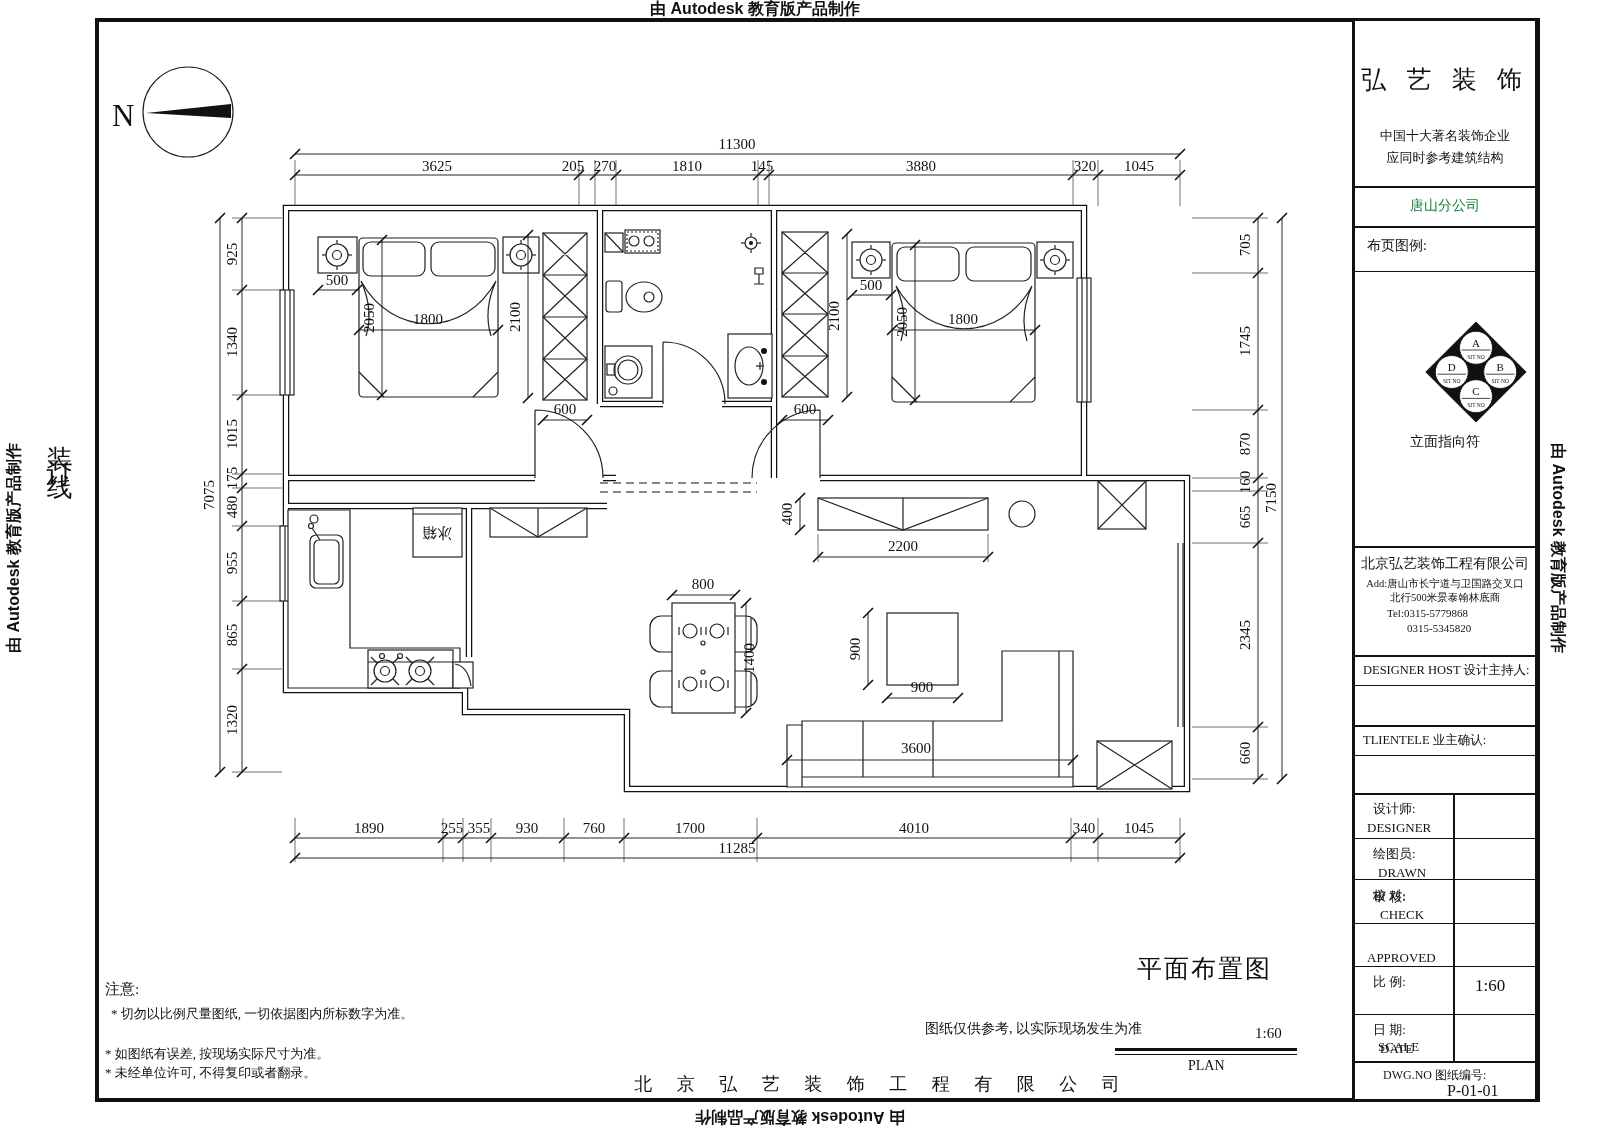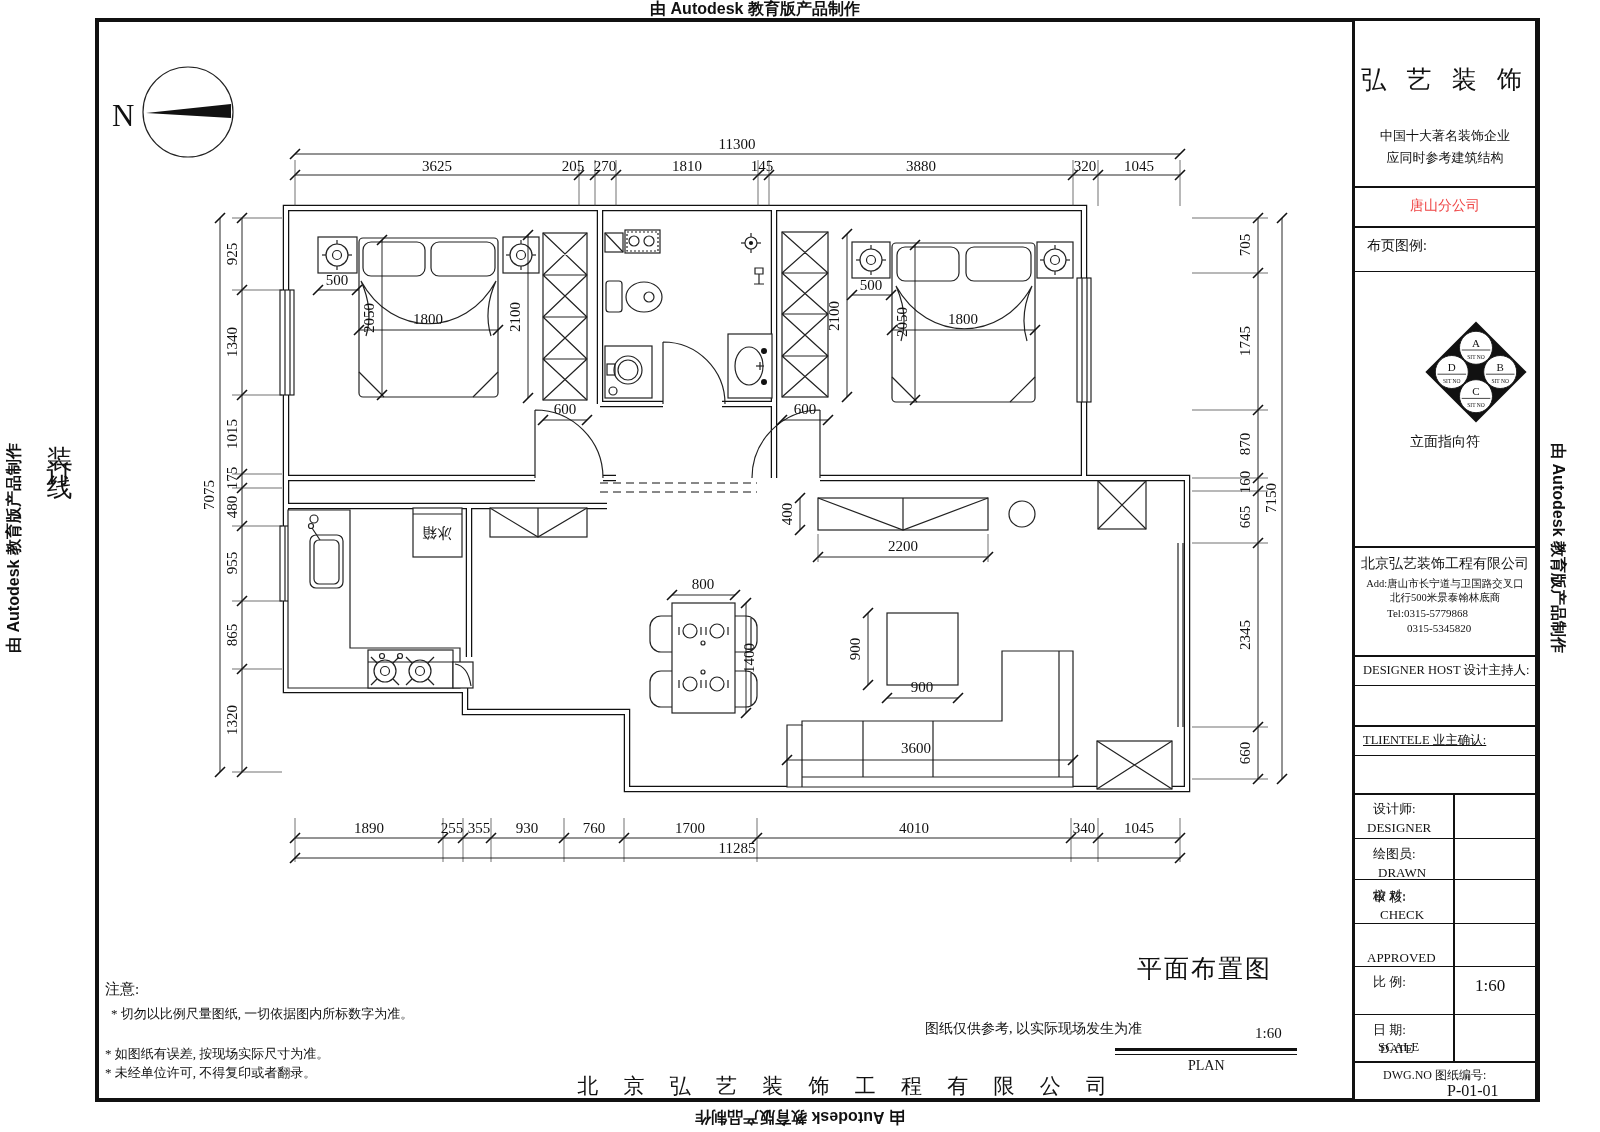--- a/index.html
+++ b/index.html
@@ -434,21 +434,21 @@
 <div id="edge-bottom" class="abs edge">由 Autodesk 教育版产品制作</div>
 <div id="edge-left" class="abs edge">由 Autodesk 教育版产品制作</div>
 <div id="edge-right" class="abs edge">由 Autodesk 教育版产品制作</div>
 <div id="binding" class="abs">装订线</div>
 
 <div id="tb" class="abs">
   <div class="t c" id="brand">弘 艺 装 饰</div>
   <div class="t c" style="top:106px;font-size:13px;text-align:center;">中国十大著名装饰企业</div>
   <div class="t c" style="top:128px;font-size:13px;">应同时参考建筑结构</div>
   <div class="ln" style="top:165px;"></div>
-  <div class="t c" style="top:176px;font-size:14px;color:#ef4444;">唐山分公司</div>
+  <div class="t c" style="top:176px;font-size:14px;color:#15803d;">唐山分公司</div>
   <div class="ln" style="top:205px;"></div>
   <div class="t" style="top:216px;left:12px;font-size:14px;">布页图例:</div>
   <div class="ln" style="top:250px;height:1px;"></div>
   <svg class="abs" style="left:66px;top:296px;" width="110" height="110" viewBox="0 0 100 100">
     <polygon points="50,4 96,50 50,96 4,50" fill="#111"></polygon>
     <circle cx="50" cy="28" r="15" fill="#fff" stroke="#111" stroke-width="0.8"></circle>
     <circle cx="72" cy="50" r="15" fill="#fff" stroke="#111" stroke-width="0.8"></circle>
     <circle cx="50" cy="72" r="15" fill="#fff" stroke="#111" stroke-width="0.8"></circle>
     <circle cx="28" cy="50" r="15" fill="#fff" stroke="#111" stroke-width="0.8"></circle>
     <line x1="37" y1="30" x2="63" y2="30" stroke="#111" stroke-width="0.7"></line>
@@ -468,21 +468,21 @@
   <div class="ln" style="top:525px;"></div>
   <div class="t c" style="top:534px;font-size:14px;">北京弘艺装饰工程有限公司</div>
   <div class="t c" style="top:556px;font-size:10.5px;">Add:唐山市长宁道与卫国路交叉口</div>
   <div class="t c" style="top:570px;font-size:10.5px;">北行500米景泰翰林底商</div>
   <div class="t" style="top:586px;left:32px;font-size:11px;">Tel:0315-5779868</div>
   <div class="t" style="top:601px;left:52px;font-size:11px;">0315-5345820</div>
   <div class="ln" style="top:634px;"></div>
   <div class="t" style="top:641px;left:8px;font-size:12.5px;">DESIGNER HOST   设计主持人:</div>
   <div class="ln" style="top:664px;height:1px;"></div>
   <div class="ln" style="top:704px;"></div>
-  <div class="t" style="top:711px;left:8px;font-size:12.5px;text-decoration:underline;">TLIENTELE   业主确认:</div>
+  <div class="t" style="top:711px;left:8px;font-size:12.5px;">TLIENTELE   业主确认:</div>
   <div class="ln" style="top:734px;height:1px;"></div>
   <div class="ln" style="top:772px;"></div>
   <div class="vln" style="left:98px;top:772px;height:268px;"></div>
   <div class="t" style="top:779px;left:18px;font-size:13px;">设计师:</div>
   <div class="t" style="top:799px;left:12px;font-size:13px;">DESIGNER</div>
   <div class="ln" style="top:817px;height:1px;"></div>
   <div class="t" style="top:824px;left:18px;font-size:13px;">绘图员:</div>
   <div class="t" style="top:844px;left:23px;font-size:13px;">DRAWN</div>
   <div class="ln" style="top:858px;height:1px;"></div>
   <div class="t" style="top:866px;left:18px;font-size:13px;">校  对:</div>
@@ -506,15 +506,15 @@
 <div class="abs notes" style="left:111px;top:1004px;">* 切勿以比例尺量图纸, 一切依据图内所标数字为准。</div>
 <div class="abs notes" style="left:105px;top:1044px;">* 如图纸有误差, 按现场实际尺寸为准。</div>
 <div class="abs notes" style="left:105px;top:1063px;">* 未经单位许可, 不得复印或者翻录。</div>
 
 <div class="abs" style="left:925px;top:1020px;font-size:14px;">图纸仅供参考, 以实际现场发生为准</div>
 <div class="abs" style="left:1137px;top:952px;font-size:25px;letter-spacing:2px;">平面布置图</div>
 <div class="abs" style="left:1255px;top:1025px;font-size:15px;">1:60</div>
 <div class="abs" style="left:1115px;top:1048px;width:182px;height:3px;background:#111;"></div>
 <div class="abs" style="left:1115px;top:1054px;width:182px;height:1px;background:#111;"></div>
 <div class="abs" style="left:1188px;top:1058px;font-size:14px;">PLAN</div>
-<div class="abs" style="left:847px;top:1072px;transform:translateX(-50%);font-size:21px;letter-spacing:10px;white-space:nowrap;">北 京 弘 艺 装 饰 工 程 有 限 公 司</div>
+<div class="abs" style="left:882px;top:1072px;transform:translateX(-50%);font-size:18px;letter-spacing:10px;white-space:nowrap;">北 京 弘 艺 装 饰 工 程 有 限 公 司</div>
 
 </div>
 
 </body></html>

